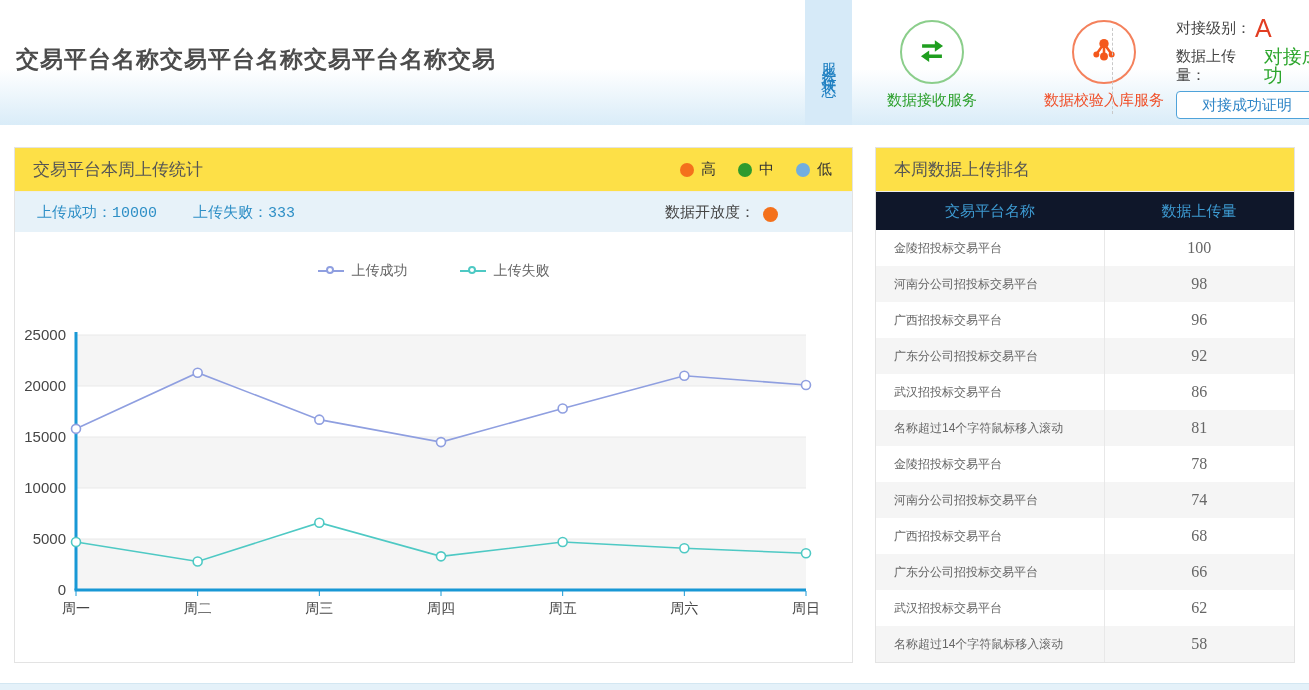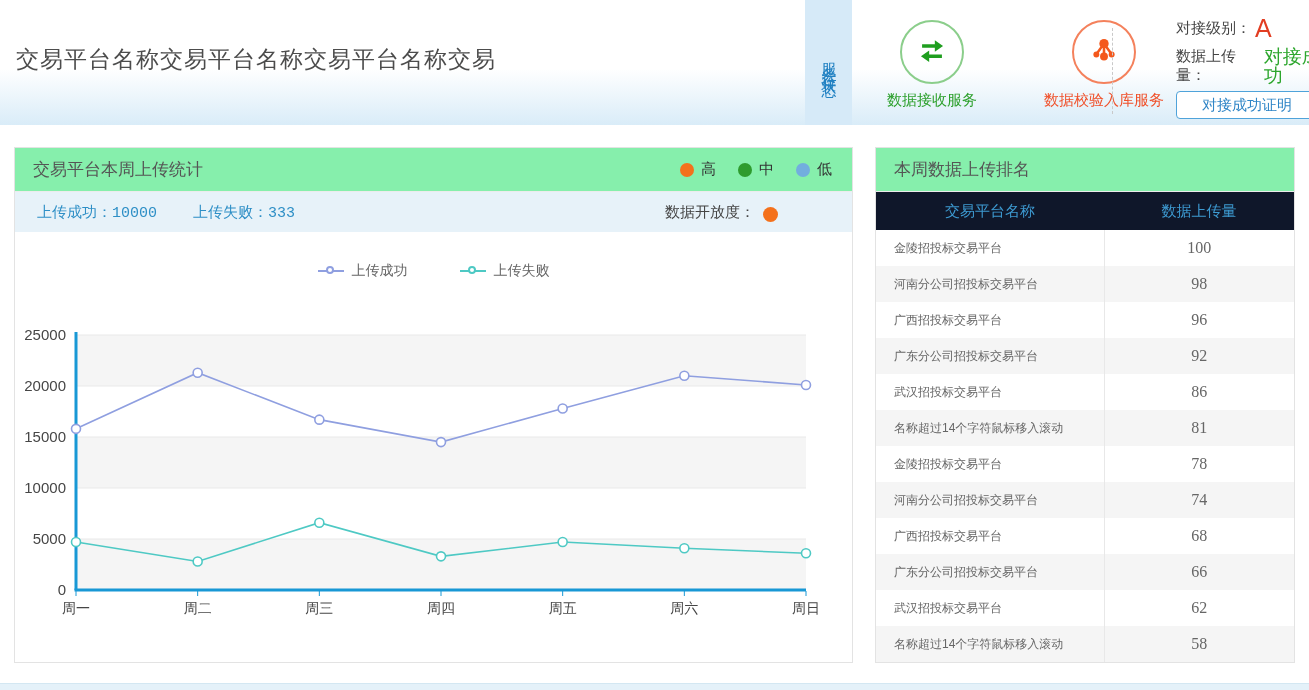--- a/index.html
+++ b/index.html
@@ -7,21 +7,21 @@
   body {
     position:relative; overflow:hidden; background:#ffffff;
     font-family:"Liberation Sans","DejaVu Sans",sans-serif; color:#333;
   }
   
   .header{
     position:absolute; left:0; top:0; width:1309px; height:125px;
     background:linear-gradient(180deg,#ffffff 30%,#ffffff 55%,#d9ecf8 100%);
   }
   .page-title{
-    position:absolute; left:16px; top:44px; font-size:23px; font-weight:400; color:#4c4c4c;
+    position:absolute; left:16px; top:44px; font-size:23px; font-weight:700; color:#4c4c4c;
     letter-spacing:1px;
   }
   .vtab{
     position:absolute; left:805px; top:0; width:47px; height:125px;
     background:#d6eaf8; color:#2181c2; font-size:15px;
     writing-mode:vertical-lr; text-orientation:upright; letter-spacing:4px;
     display:flex; align-items:center; justify-content:center; cursor:pointer;
   }
   .services{ position:absolute; left:862px; top:20px; display:flex; gap:32px; }
   .service-item{ width:140px; text-align:center; cursor:pointer; }
@@ -43,21 +43,21 @@
   .cert-button{
     margin-top:0; width:142px; height:28px; background:#fff;
     border:1px solid #4fa3da; border-radius:4px; color:#2f85c6; font-size:15px;
     font-family:inherit; cursor:pointer;
   }
   
   .card{ position:absolute; top:147px; background:#fff; border:1px solid #e3e3e3; }
   .card.left{ left:14px; width:839px; height:516px; }
   .card.right{ left:875px; width:420px; height:516px; }
   .panel-header{
-    height:44px; background:#86efac; border-bottom:1px solid #ececec;
+    height:44px; background:#fde047; border-bottom:1px solid #ececec;
     display:flex; align-items:center; justify-content:space-between; padding:0 20px 0 18px;
   }
   .panel-title{ font-size:17px; color:#555; font-weight:400; }
   .level-legend{ display:flex; align-items:center; gap:22px; }
   .legend-chip{ display:flex; align-items:center; gap:7px; font-size:15px; color:#333; }
   .legend-dot{ width:14px; height:14px; border-radius:50%; display:inline-block; }
   
   .stats-row{
     height:40px; background:#e7f2f9; display:flex; align-items:center;
     justify-content:space-between; padding:0 74px 0 22px;font-family:Liberation Mono, monospace;

